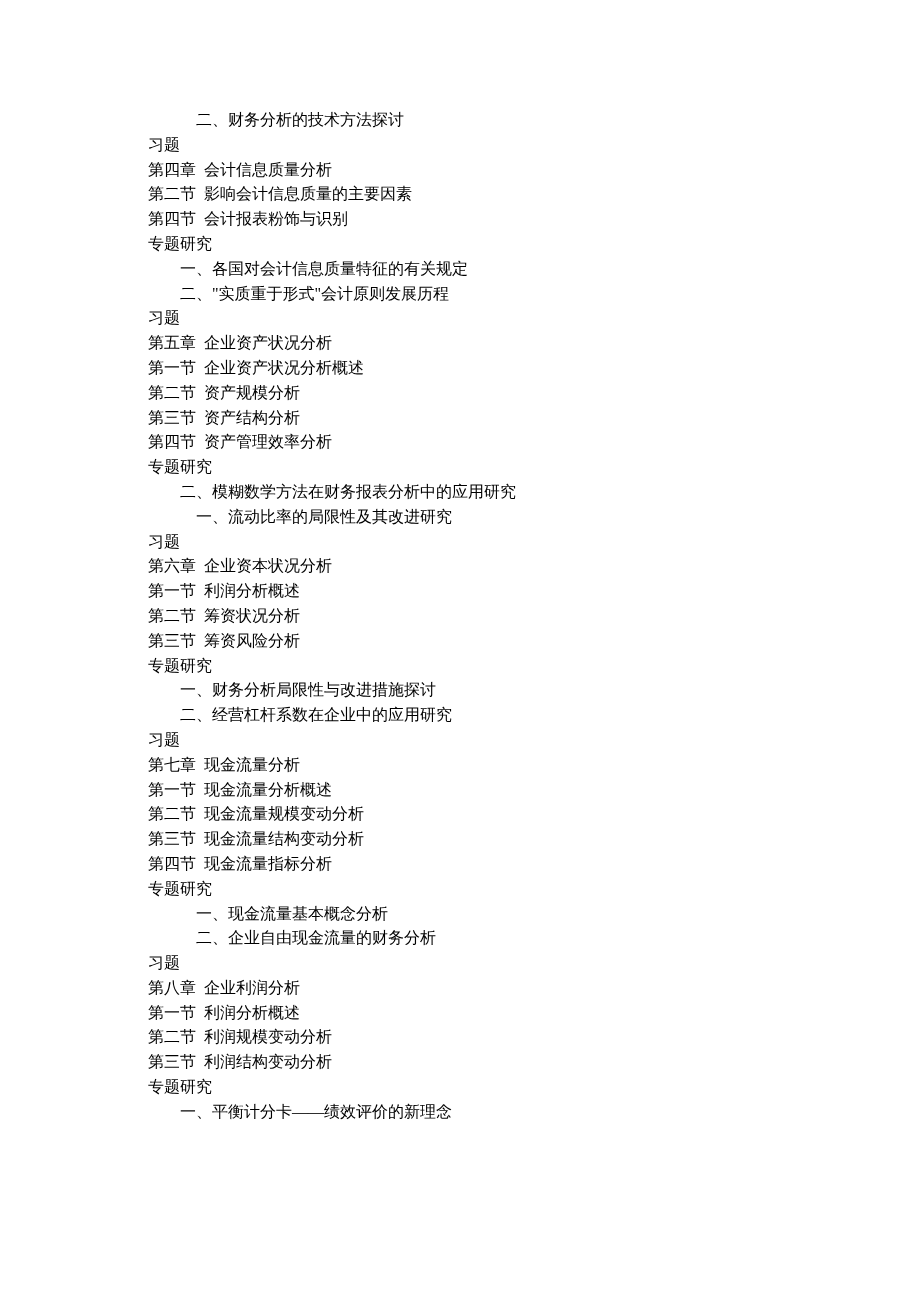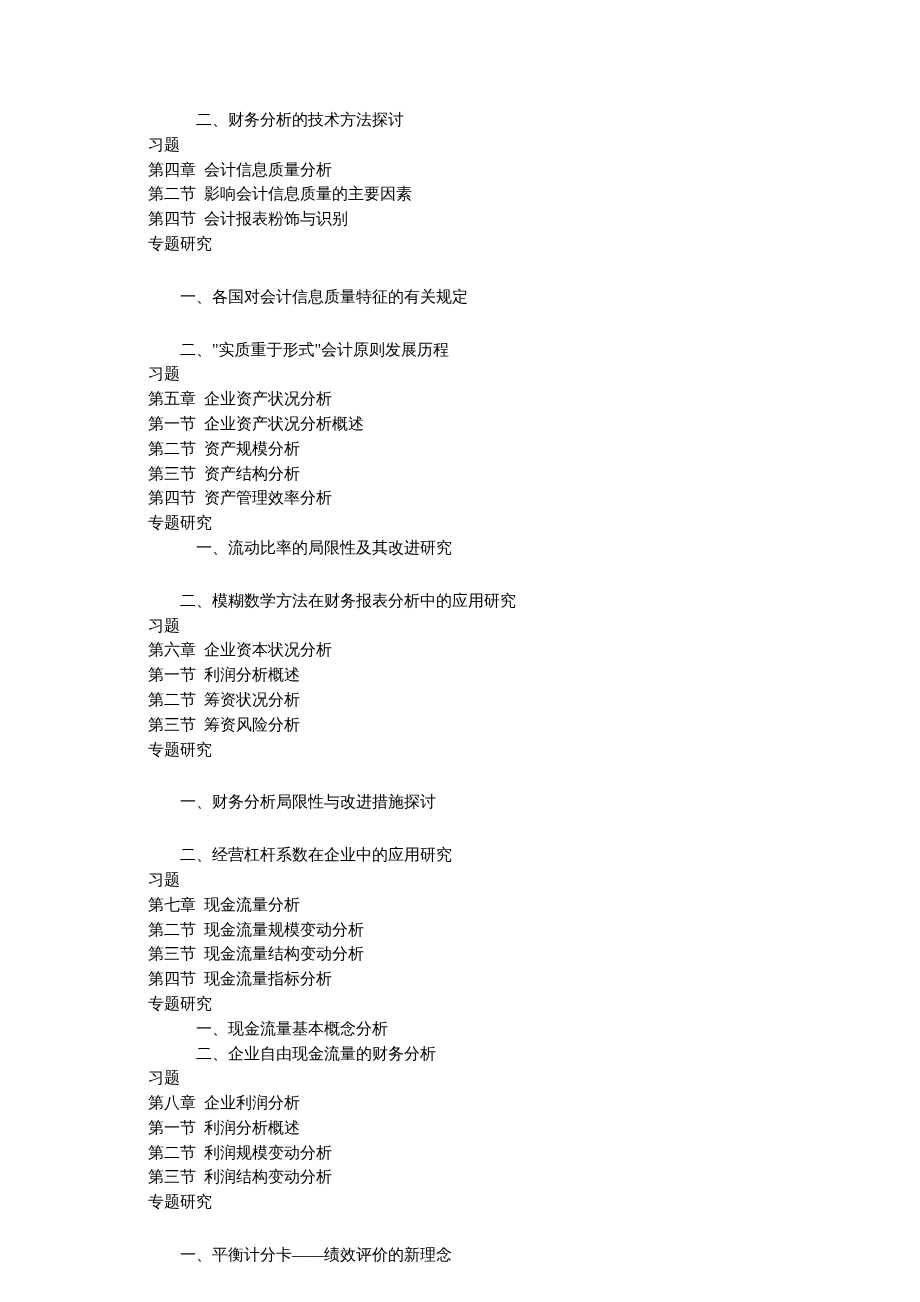--- a/index.html
+++ b/index.html
@@ -15,21 +15,20 @@
     width: 920px;
     min-height: 1302px;
     box-sizing: border-box;
     padding: 108px 0 8px 148px;
   }
   .line {
     white-space: pre;
   }
   .indent1 {
     padding-left: 2em;
-    margin-top: 28px;
   }
   .indent2 {
     padding-left: 3em;
   }
 </style>
 </head>
 <body>
 
 <div class="page" id="page">
     <div class="line indent2">二、财务分析的技术方法探讨</div>
@@ -40,32 +39,33 @@
     <div class="line">专题研究</div>
     <div class="line indent1">一、各国对会计信息质量特征的有关规定</div>
     <div class="line indent1">二、"实质重于形式"会计原则发展历程</div>
     <div class="line">习题</div>
     <div class="line">第五章  企业资产状况分析</div>
     <div class="line">第一节  企业资产状况分析概述</div>
     <div class="line">第二节  资产规模分析</div>
     <div class="line">第三节  资产结构分析</div>
     <div class="line">第四节  资产管理效率分析</div>
     <div class="line">专题研究</div>
+    <div class="line indent1">二、模糊数学方法在财务报表分析中的应用研究</div>
     <div class="line indent2">一、流动比率的局限性及其改进研究</div>
-    <div class="line indent1">二、模糊数学方法在财务报表分析中的应用研究</div>
     <div class="line">习题</div>
     <div class="line">第六章  企业资本状况分析</div>
     <div class="line">第一节  利润分析概述</div>
     <div class="line">第二节  筹资状况分析</div>
     <div class="line">第三节  筹资风险分析</div>
     <div class="line">专题研究</div>
     <div class="line indent1">一、财务分析局限性与改进措施探讨</div>
     <div class="line indent1">二、经营杠杆系数在企业中的应用研究</div>
     <div class="line">习题</div>
     <div class="line">第七章  现金流量分析</div>
+    <div class="line">第一节  现金流量分析概述</div>
     <div class="line">第二节  现金流量规模变动分析</div>
     <div class="line">第三节  现金流量结构变动分析</div>
     <div class="line">第四节  现金流量指标分析</div>
     <div class="line">专题研究</div>
     <div class="line indent2">一、现金流量基本概念分析</div>
     <div class="line indent2">二、企业自由现金流量的财务分析</div>
     <div class="line">习题</div>
     <div class="line">第八章  企业利润分析</div>
     <div class="line">第一节  利润分析概述</div>
     <div class="line">第二节  利润规模变动分析</div>

